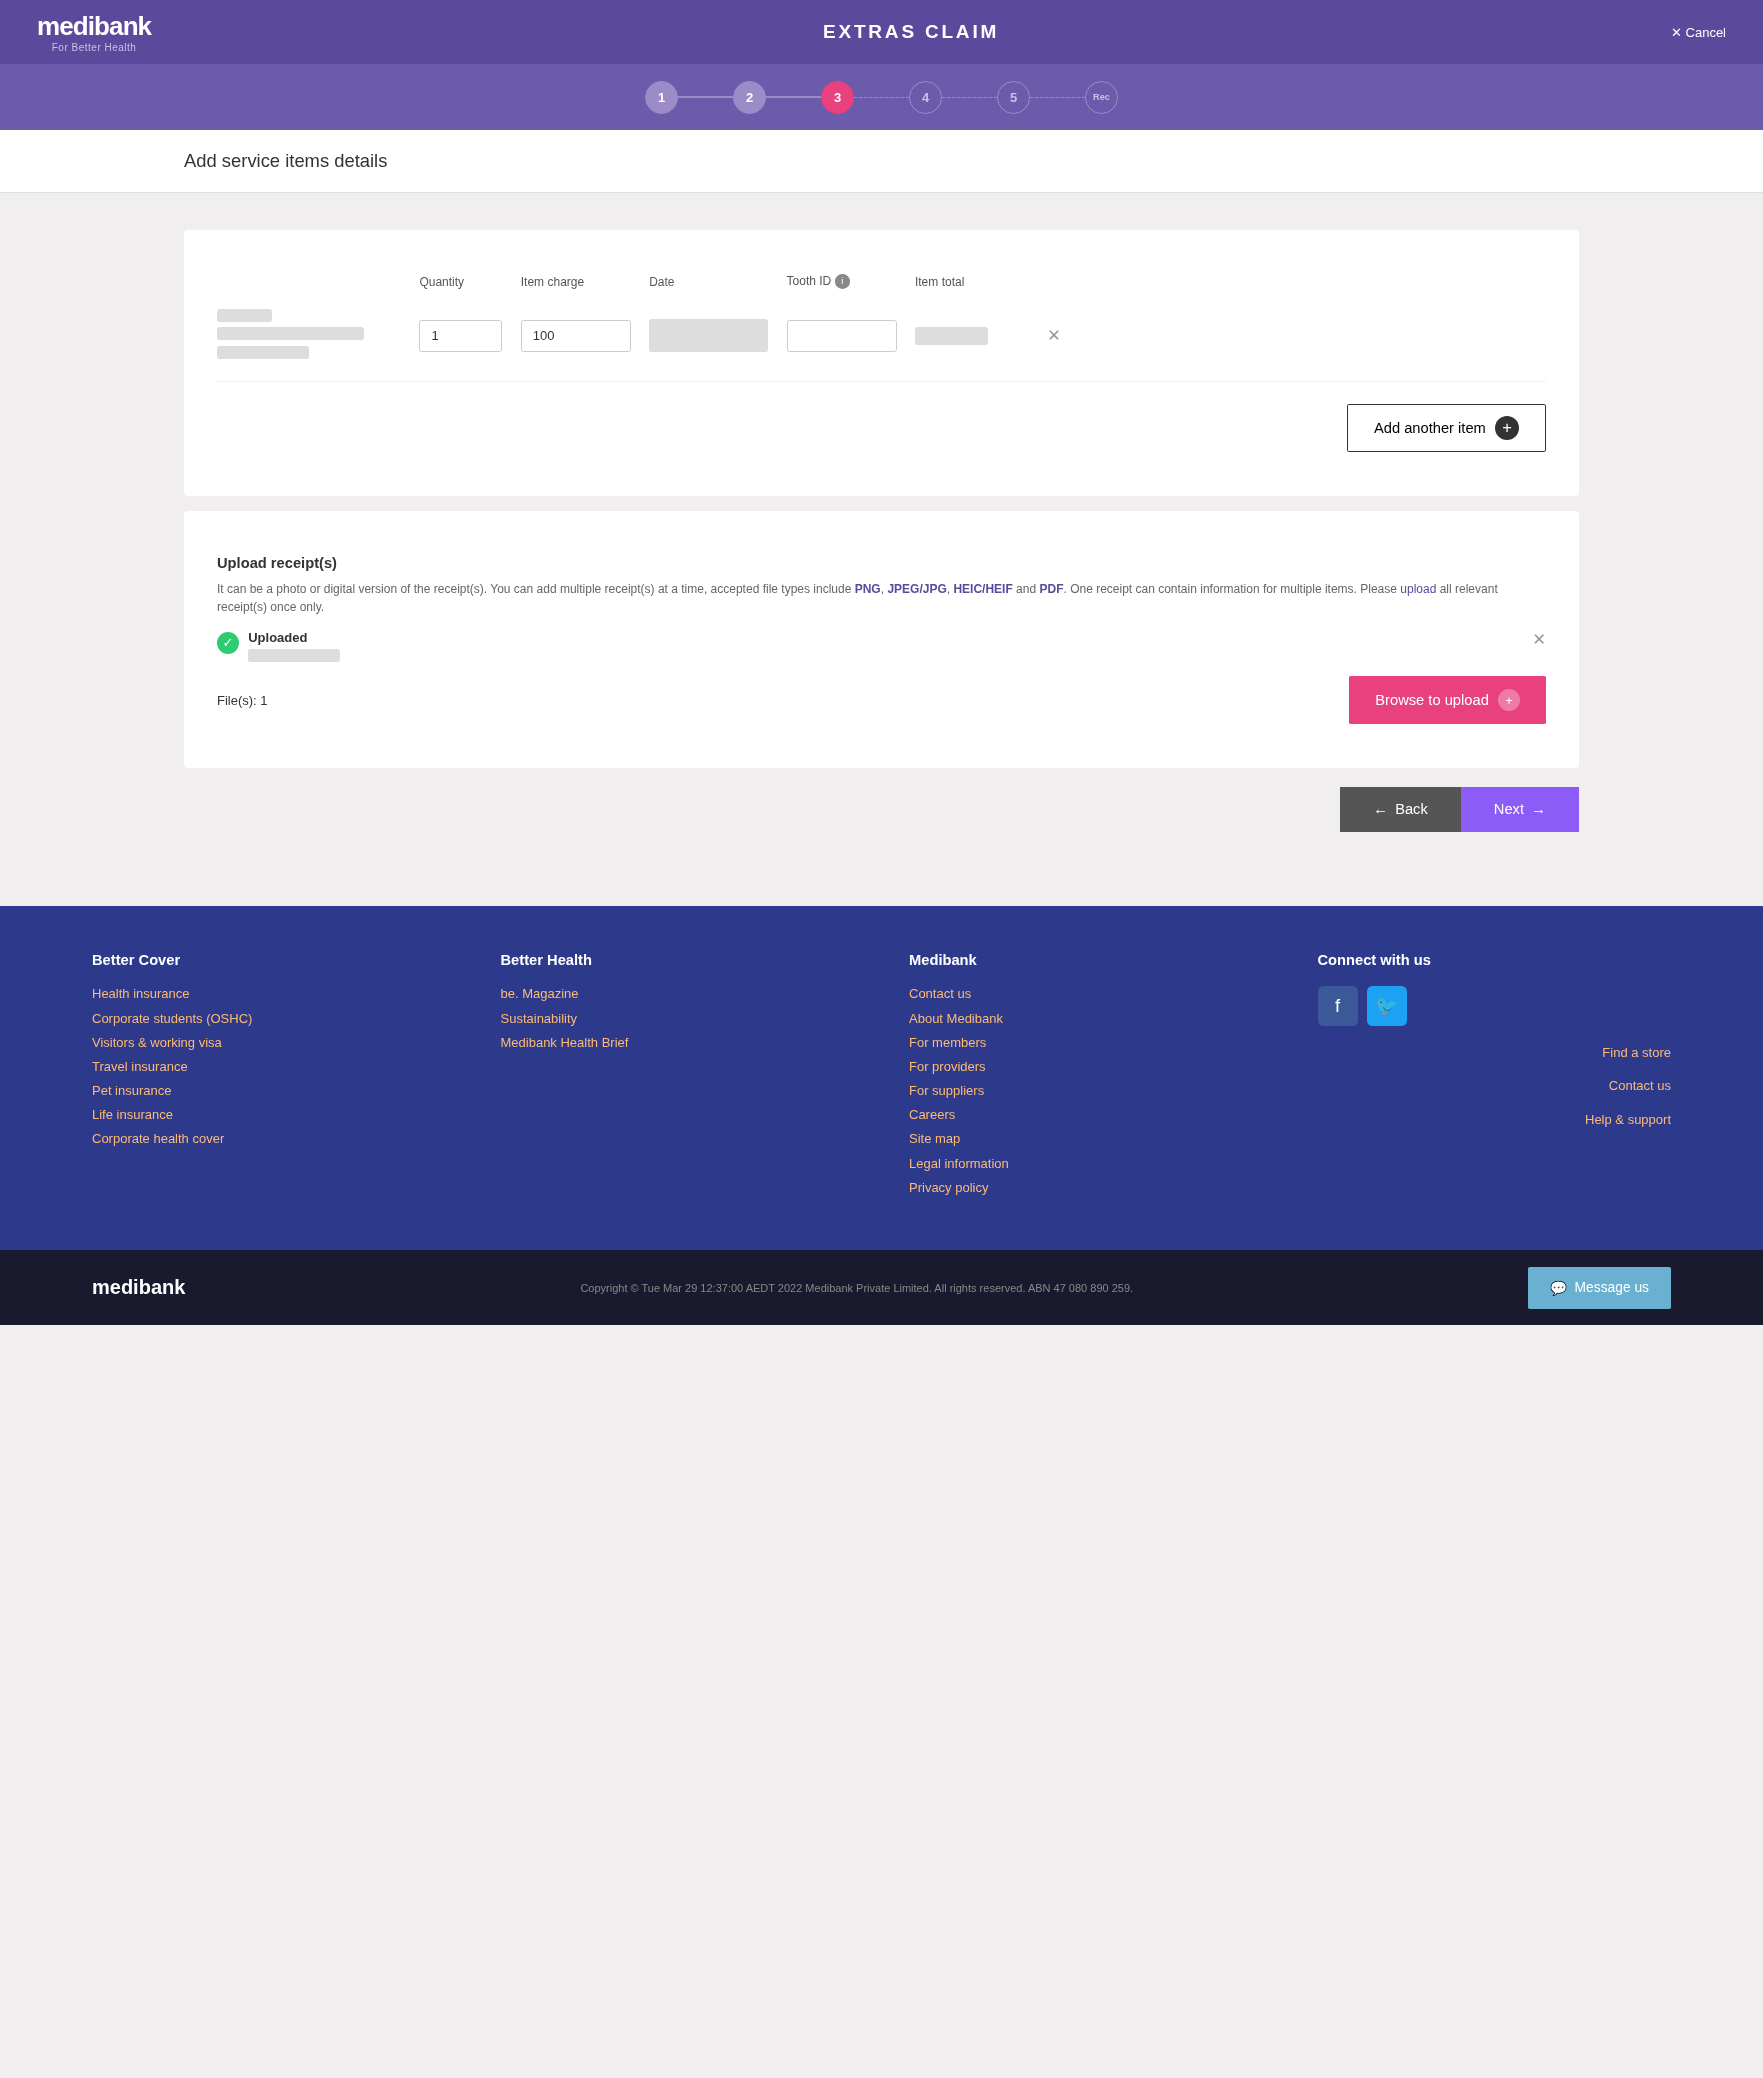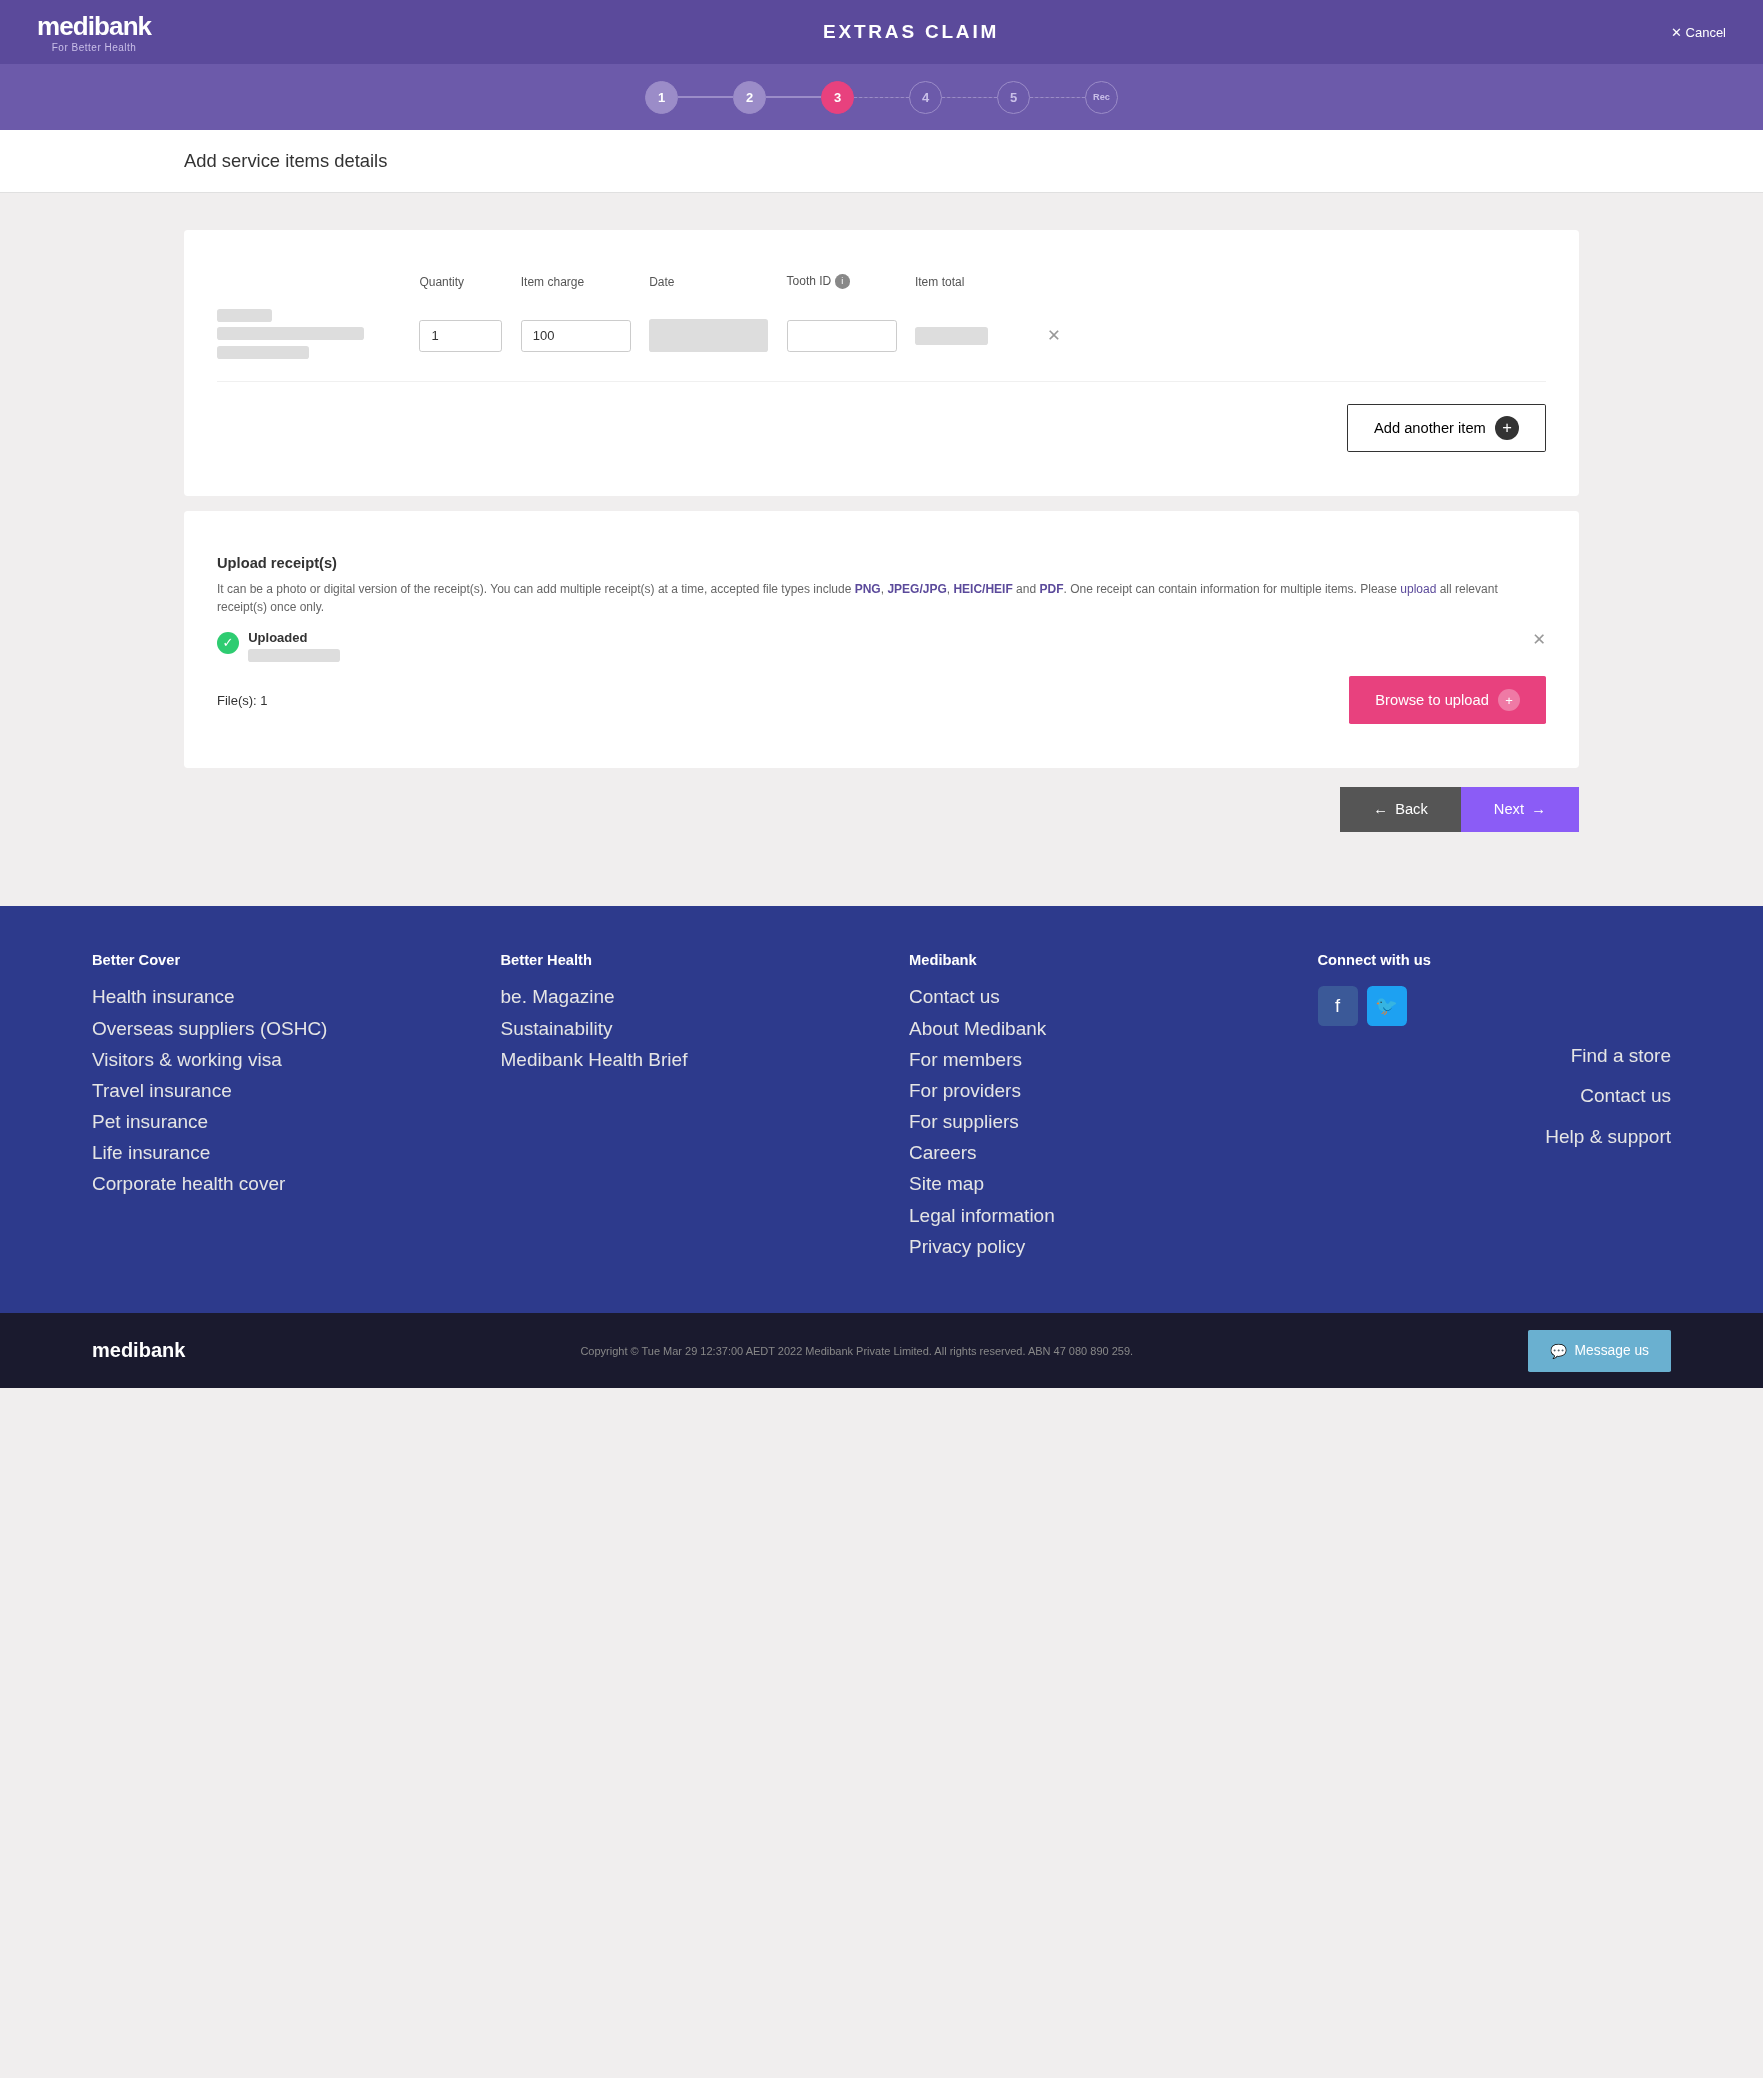--- a/index.html
+++ b/index.html
@@ -380,22 +380,22 @@
       flex: 1;
     }
     .footer-col-title {
       font-size: 14.7px;
       font-weight: bold;
       color: white;
       margin-bottom: 18.4px;
     }
     .footer-link {
       display: block;
-      color: #e5e5e5;
-      font-size: 19px;
+      color: #fdba74;
+      font-size: 13px;
       text-decoration: none;
       margin-bottom: 9.2px;
       cursor: pointer;
     }
     .footer-connect {
       display: flex;
       flex-direction: column;
       align-items: flex-end;
     }
     .social-icons {
@@ -598,21 +598,21 @@
       <span>→</span>
     </button>
   </div>
 
 </div>
 
 <footer class="footer-main">
   <div class="footer-col">
     <div class="footer-col-title">Better Cover</div>
     <a class="footer-link">Health insurance</a>
-    <a class="footer-link">Overseas suppliers (OSHC)</a>
+    <a class="footer-link">Corporate students (OSHC)</a>
     <a class="footer-link">Visitors &amp; working visa</a>
     <a class="footer-link">Travel insurance</a>
     <a class="footer-link">Pet insurance</a>
     <a class="footer-link">Life insurance</a>
     <a class="footer-link">Corporate health cover</a>
   </div>
 
   <div class="footer-col">
     <div class="footer-col-title">Better Health</div>
     <a class="footer-link">be. Magazine</a>

